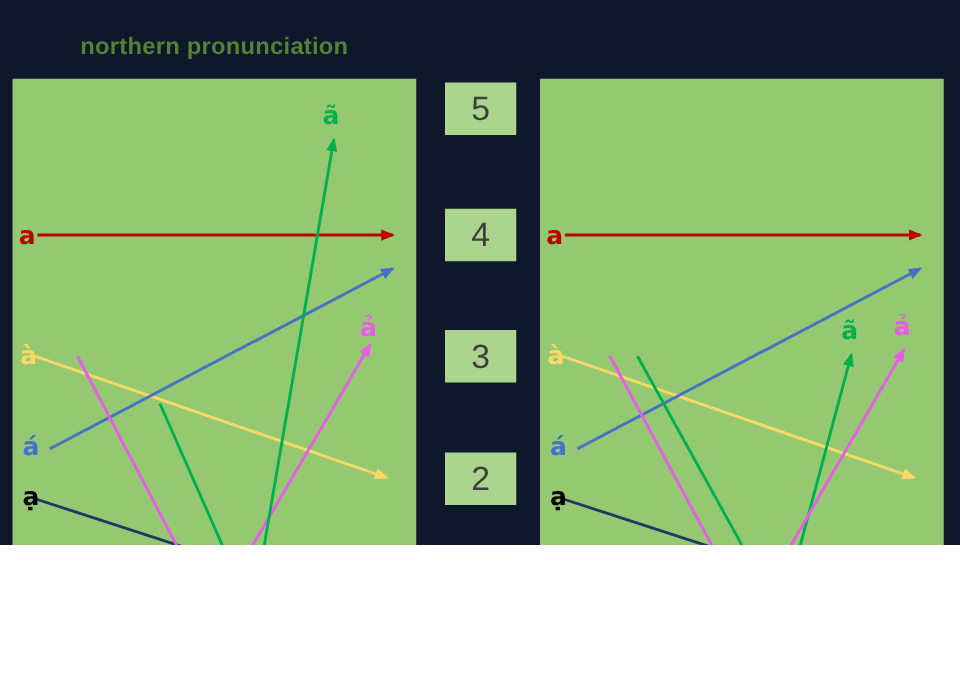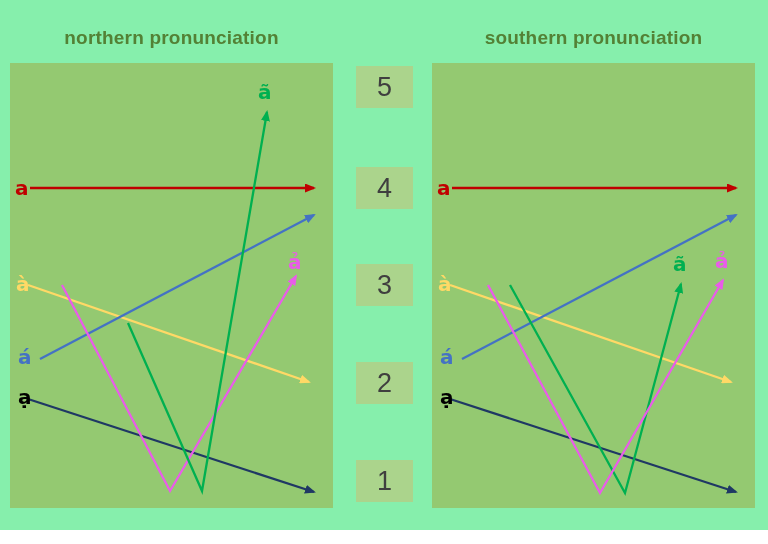--- a/index.html
+++ b/index.html
@@ -2,22 +2,22 @@
 <html style="--panel-bg: #94c971; --box-bg: #abd48c; --title-color: #538135; --number-color: #3f3f3f;"><head>
 <meta charset="utf-8">
 <style>
   * { margin: 0; padding: 0; box-sizing: border-box; }
   html, body { background: #ffffff; }
   body { font-family: "Liberation Sans", sans-serif; }
 
   .stage {
     position: relative;
     width: 768px;
-    height: 530px;
-    background: #86efac;
+    height: 436px;
+    background: #0f172a;
     overflow: hidden;
   }
 
   .title {
     position: absolute;
     top: 27px;
     width: 323px;
     text-align: center;
     font-size: 19px;
     font-weight: 600;
@@ -62,21 +62,20 @@
   .scale-box.level-2 { top: 362px; }
   .scale-box.level-1 { top: 460px; }
 </style>
 </head>
 <body>
 
 <div class="stage">
 
   <div class="title title-left">northern pronunciation</div>
 
-  <div class="title title-right">southern pronunciation</div>
 
   <div class="panel panel-left">
     <svg viewBox="0 0 323 445" xmlns="http://www.w3.org/2000/svg">
         <defs>
           <marker id="arrow-northern-0" markerWidth="11" markerHeight="9" refX="9" refY="4.5" orient="auto" markerUnits="userSpaceOnUse">
             <path d="M0,0 L11,4.5 L0,9 Z" fill="#c00000"></path>
           </marker>
         </defs>
         <polyline points="20,125 304,125" fill="none" stroke="#c00000" stroke-width="2.3" marker-end="url(#arrow-northern-0)"></polyline>
         <text x="5" y="132" fill="#c00000" class="tone-label">a</text>

